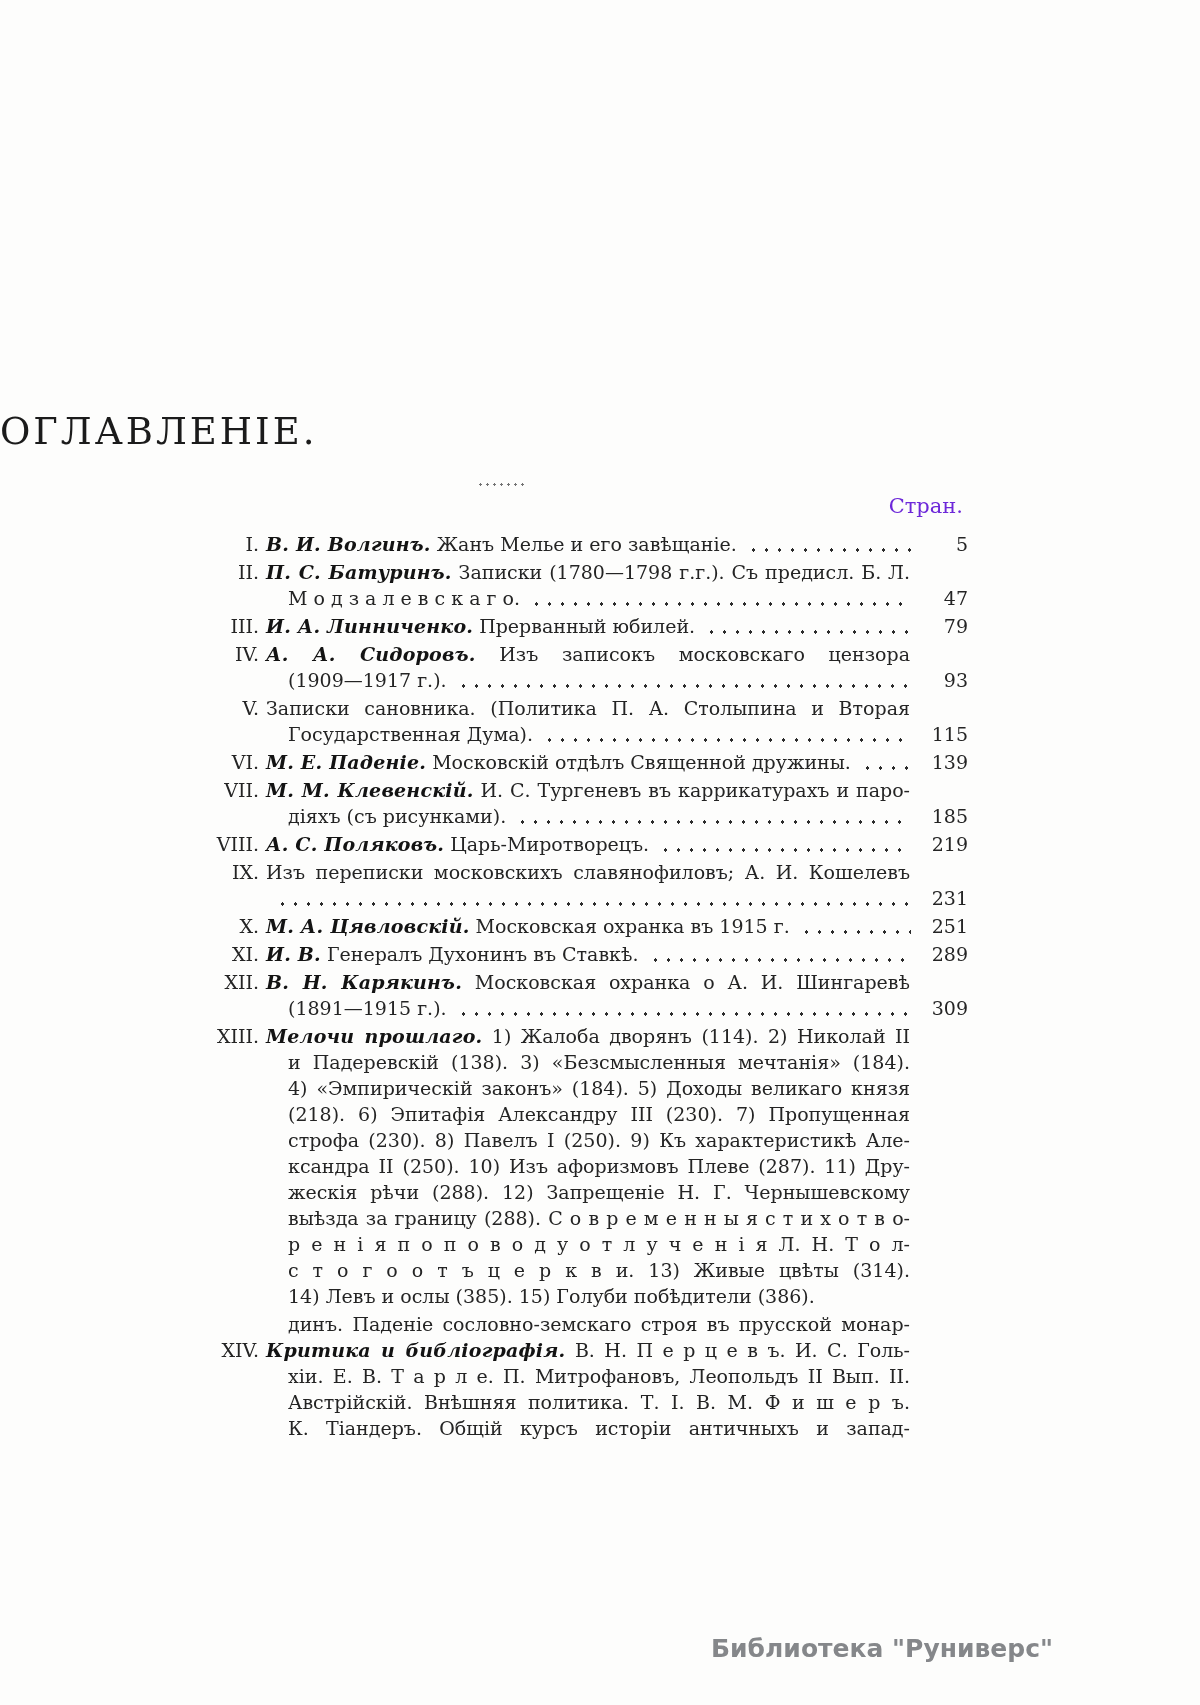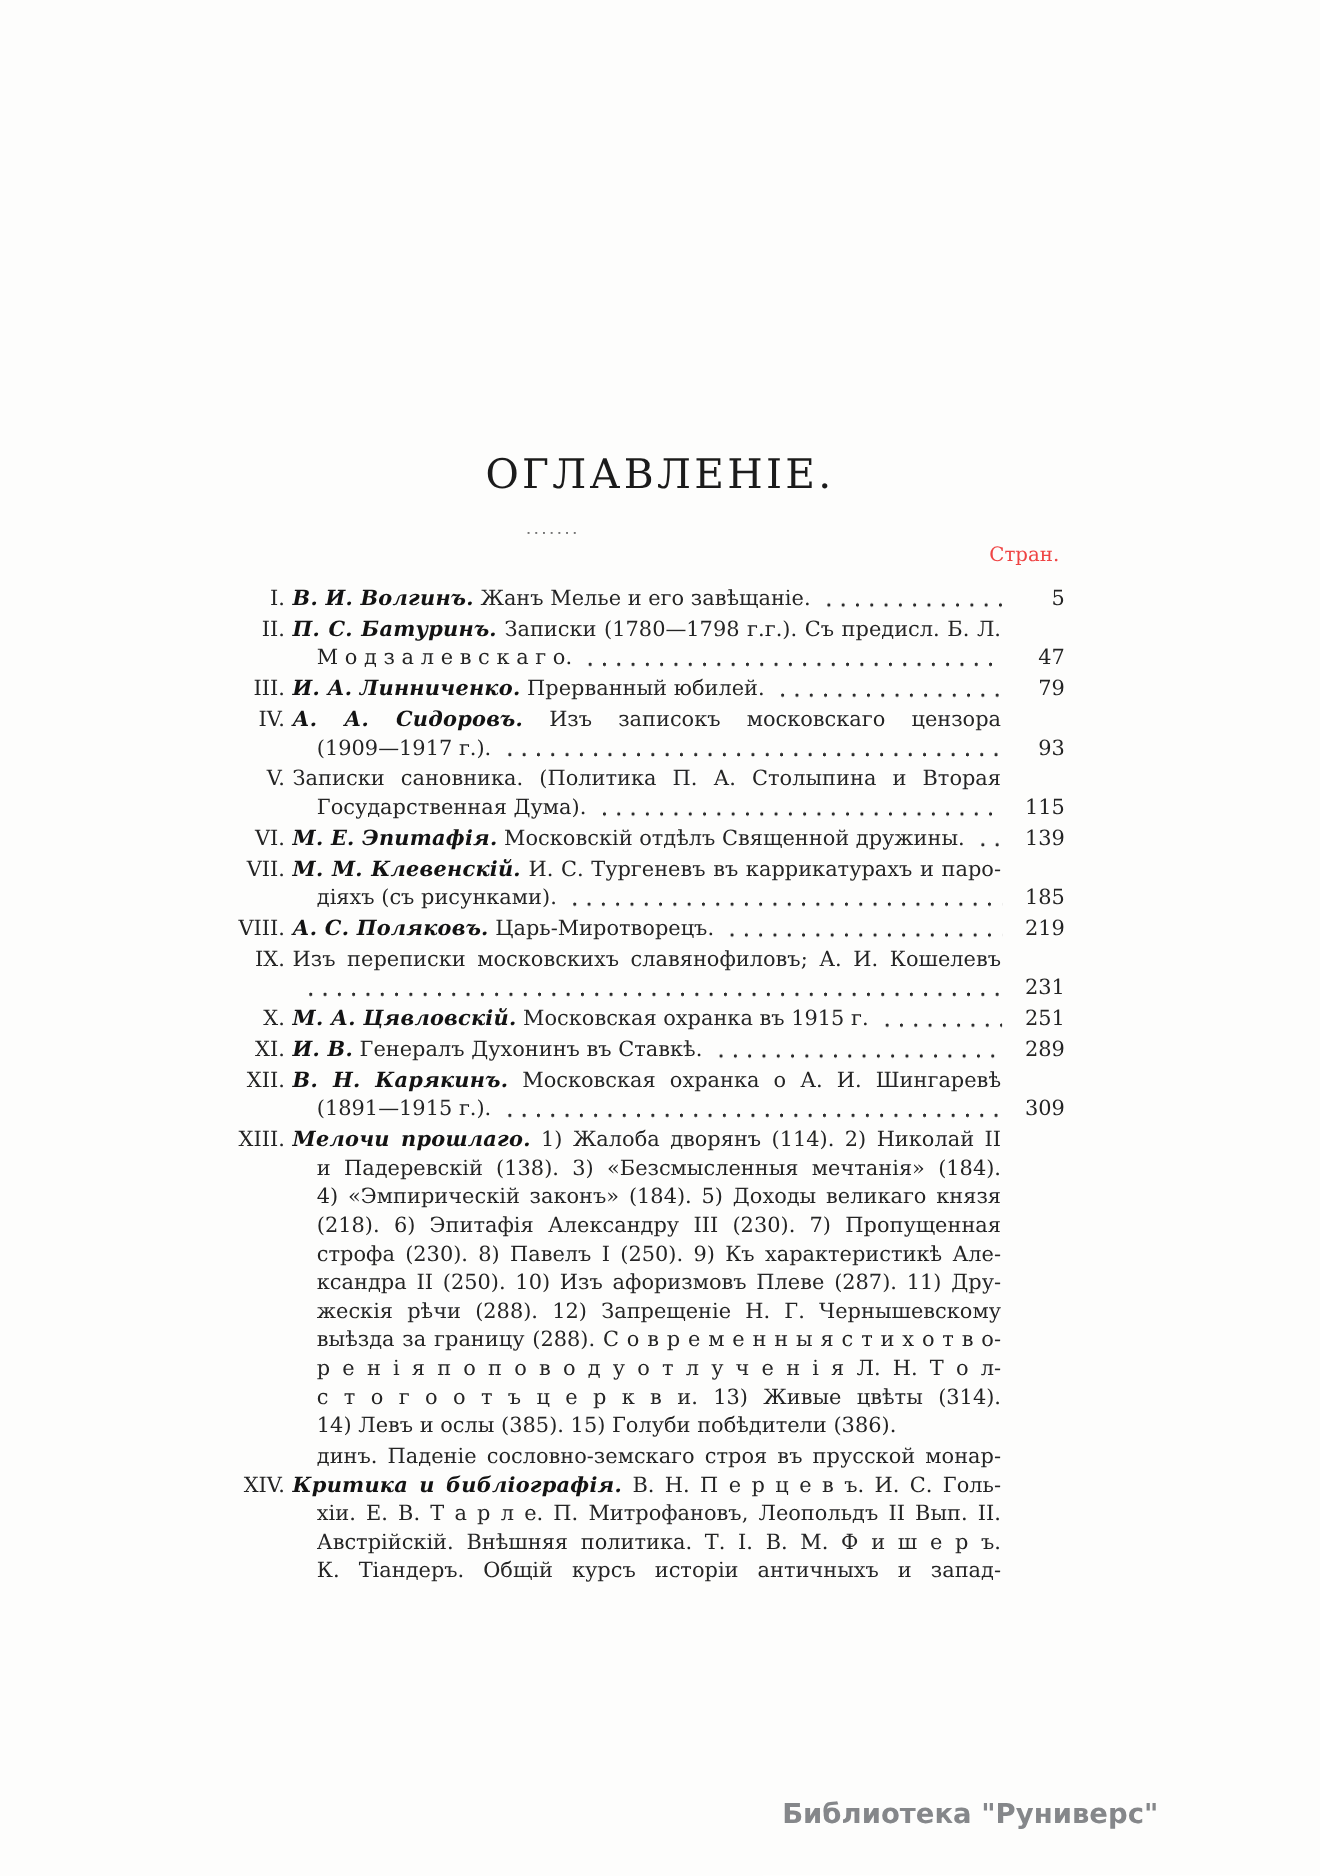--- a/index.html
+++ b/index.html
@@ -4,30 +4,30 @@
 <style>
   * { margin:0; padding:0; box-sizing:border-box; }
   html,body { width:1200px; }
   body { font-family:"DejaVu Serif","Liberation Serif",serif; background:#fff; }
   .sheet {
     position:relative; width:1200px; height:1705px;
     background:var(--paper,#fdfdfc); overflow:hidden; color:var(--ink,#222);
   }
   .title {
     position:absolute; top:410px; left:0; width:100%;
-    text-align:center; font-size:37px; letter-spacing:3px;
+    text-align:left; font-size:37px; letter-spacing:3px;
     font-weight:500; color:#1b1b1b;
   }
   .ornament {
     position:absolute; top:482px; left:477px; width:48px; height:6px;
     background-image:radial-gradient(circle,#5a5a5a 1.1px,transparent 1.3px);
     background-size:7px 5px; background-repeat:repeat-x; opacity:.85;
   }
   .pages-header {
-    position:absolute; top:494px; right:237px; font-size:18px; color:#ef4444;
+    position:absolute; top:494px; right:237px; font-size:21px; color:#6d28d9;
   }
   .entries {
     position:absolute; top:531px; left:200px; width:768px;
     font-size:19px; line-height:26px; color:#242424;
   }
   .entry { margin-bottom:2px; }
   .line { display:flex; }
   .numeral { flex:0 0 66px; text-align:right; padding-right:7px; }
   .text b { font-weight:700; color:#131313; letter-spacing:.2px;font-style:italic; }
   .text.just { flex:1; margin-right:58px; text-align:justify; text-align-last:justify; }
@@ -101,21 +101,21 @@
         <div class="line cont">
           <span class="numeral"></span>
           <span class="text">Государственная Дума).</span>
           <span class="leader"></span>
           <span class="pagenum">115</span>
         </div>
       </div>
       <div class="entry">
         <div class="line">
           <span class="numeral">VI.</span>
-          <span class="text"><b>М. Е. Эпитафія.</b> Московскій отдѣлъ Священной дружины.</span>
+          <span class="text"><b>М. Е. Паденіе.</b> Московскій отдѣлъ Священной дружины.</span>
           <span class="leader"></span>
           <span class="pagenum">139</span>
         </div>
       </div>
       <div class="entry">
         <div class="line">
           <span class="numeral">VII.</span>
           <span class="text just"><b>М. М. Клевенскій.</b> И. С. Тургеневъ въ каррикатурахъ и паро-</span>
         </div>
         <div class="line cont">

